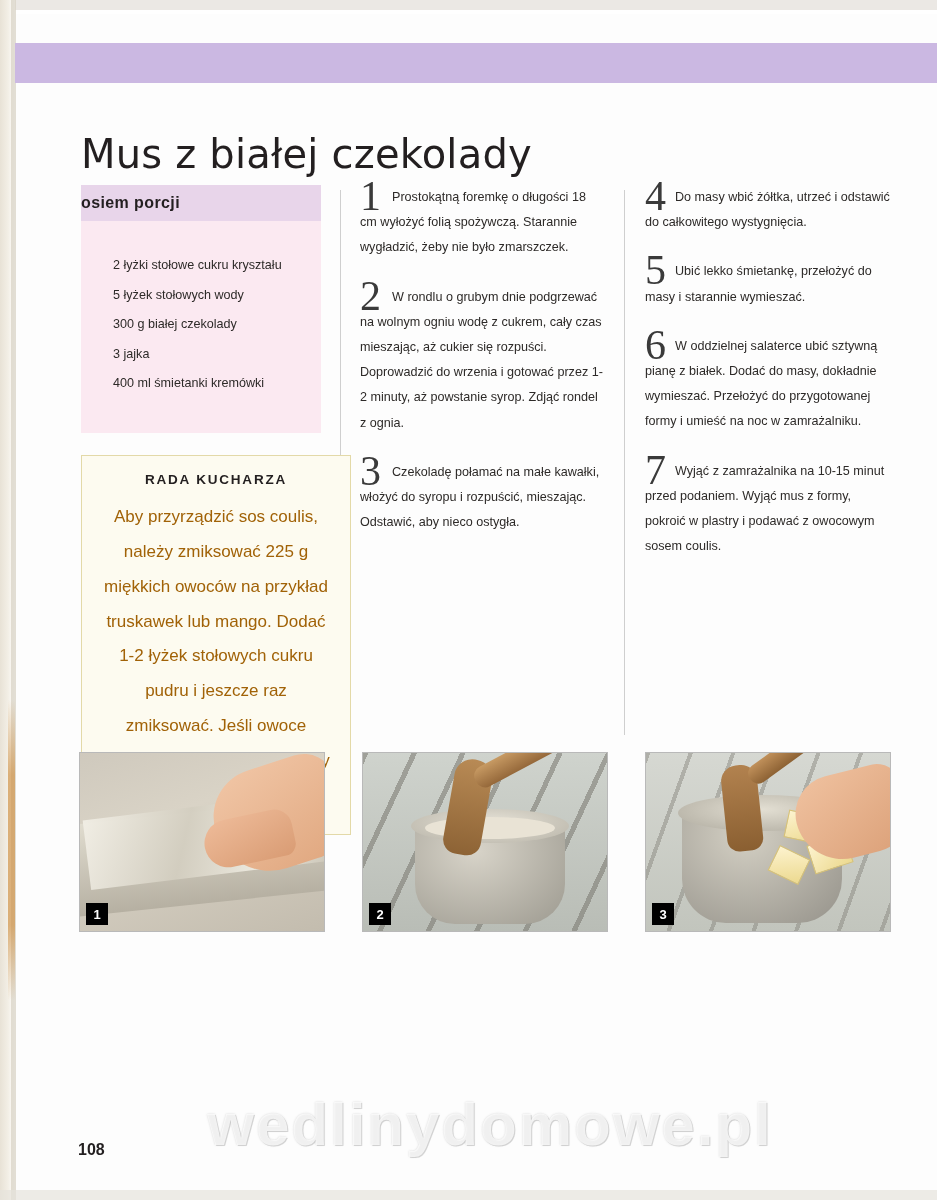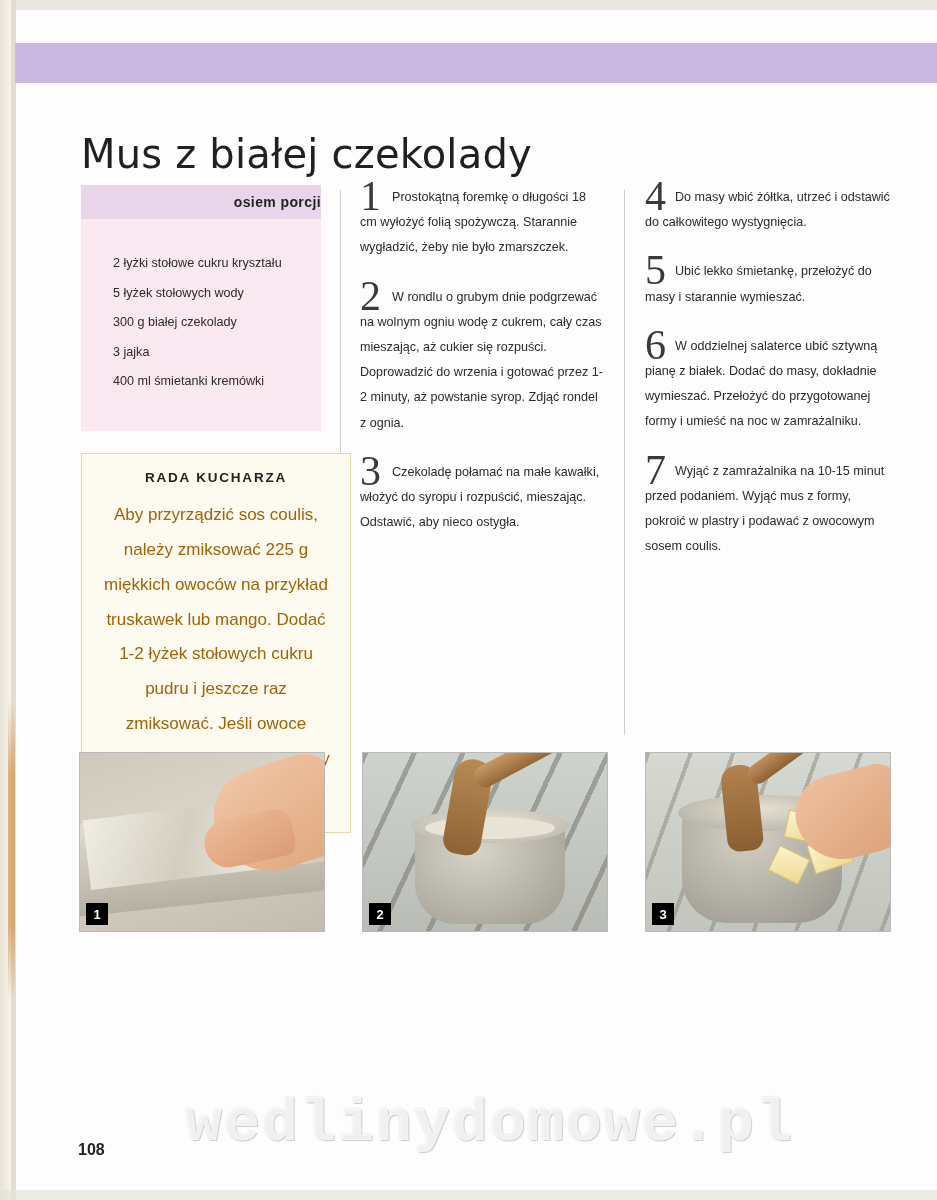--- a/index.html
+++ b/index.html
@@ -124,24 +124,24 @@
 
   
   .ingredients {
     background: #fbe9f1;
     padding: 0 0 18px 0;
     width: 240px;
   }
   .ingredients-head {
     background: #e8d5ea;
     color: #231f20;
-    font-size: 14px;
+    font-size: 16px;
     font-weight: bold;
     letter-spacing: .4px;
-    text-align: right;
+    text-align: left;
     padding: 9px 0 9px 0;
   }
   .ingredients ul {
     list-style: none;
     margin: 16px;
     padding: 14px 16px 0 16px;
   }
   .ingredients li {
     font-size: 12.6px;
     line-height: 2.35;
@@ -382,21 +382,21 @@
     top: 1090px;
     width: 700px;
     text-align: center;
     font-size: 60px;
     font-weight: bold;
     letter-spacing: 2px;
     color: rgba(255,255,255,.78);
     text-shadow:
       0 0 2px rgba(120,120,120,.30),
       1px 1px 0 rgba(190,190,190,.55);
-    font-family: Liberation Mono, monospace;
+    font-family: Liberation Sans, sans-serif;
     pointer-events: none;
   }
 </style>
 </head>
 <body>
 
 <div class="page">
 
   <div class="scan-top"></div>
   <div class="scan-top-band"></div>

